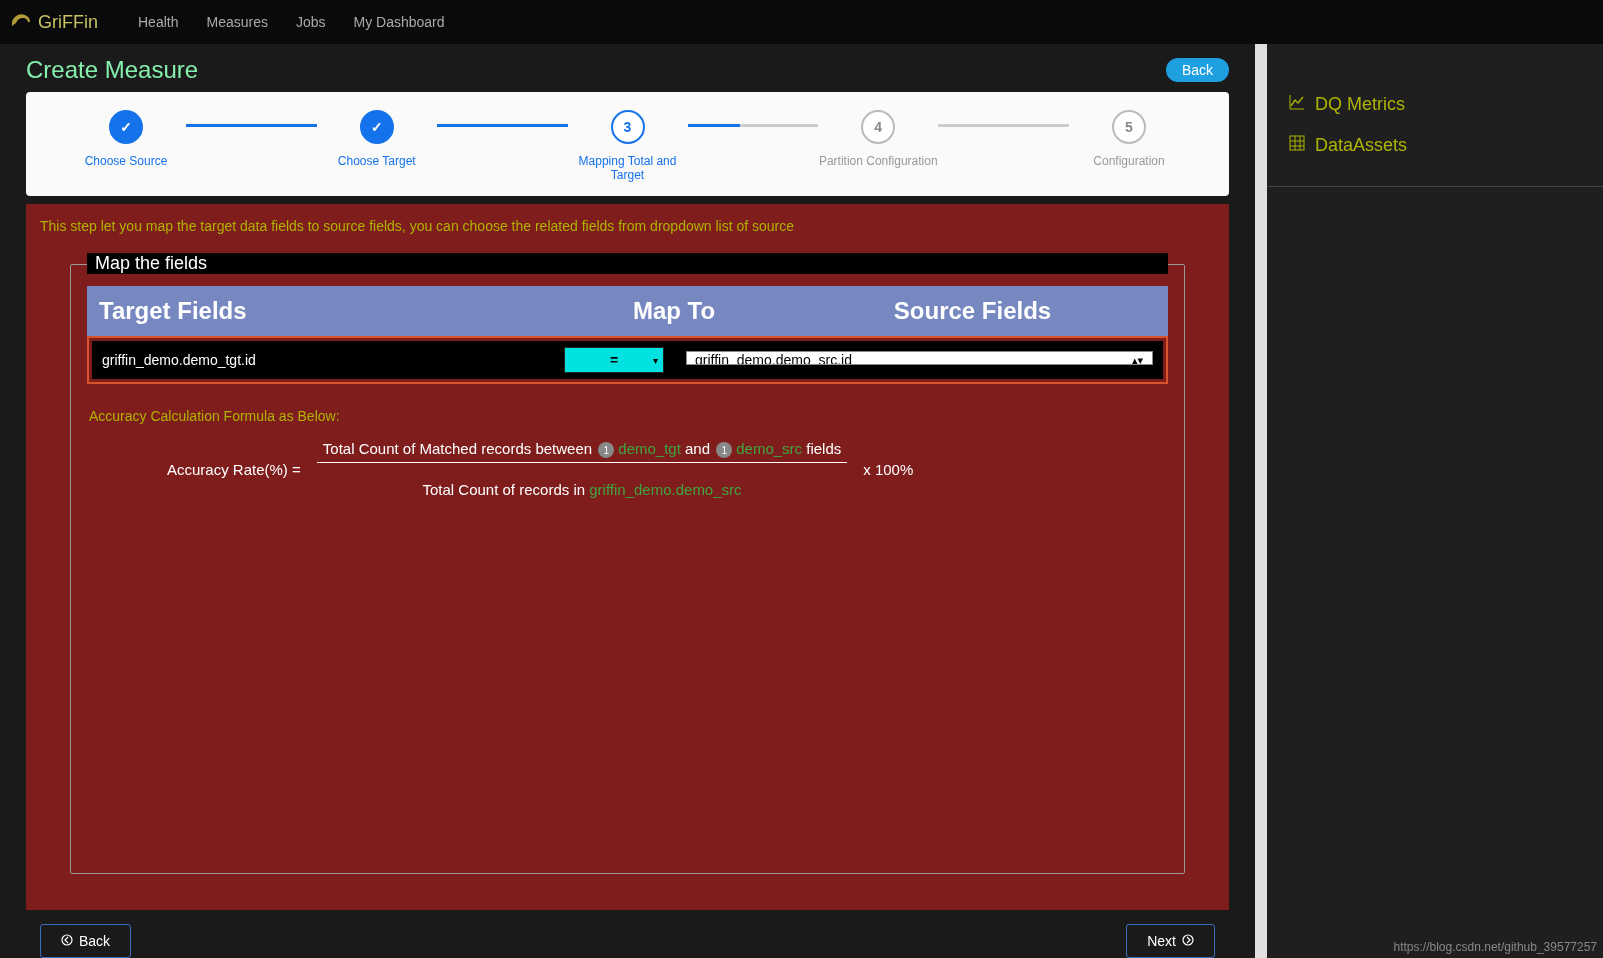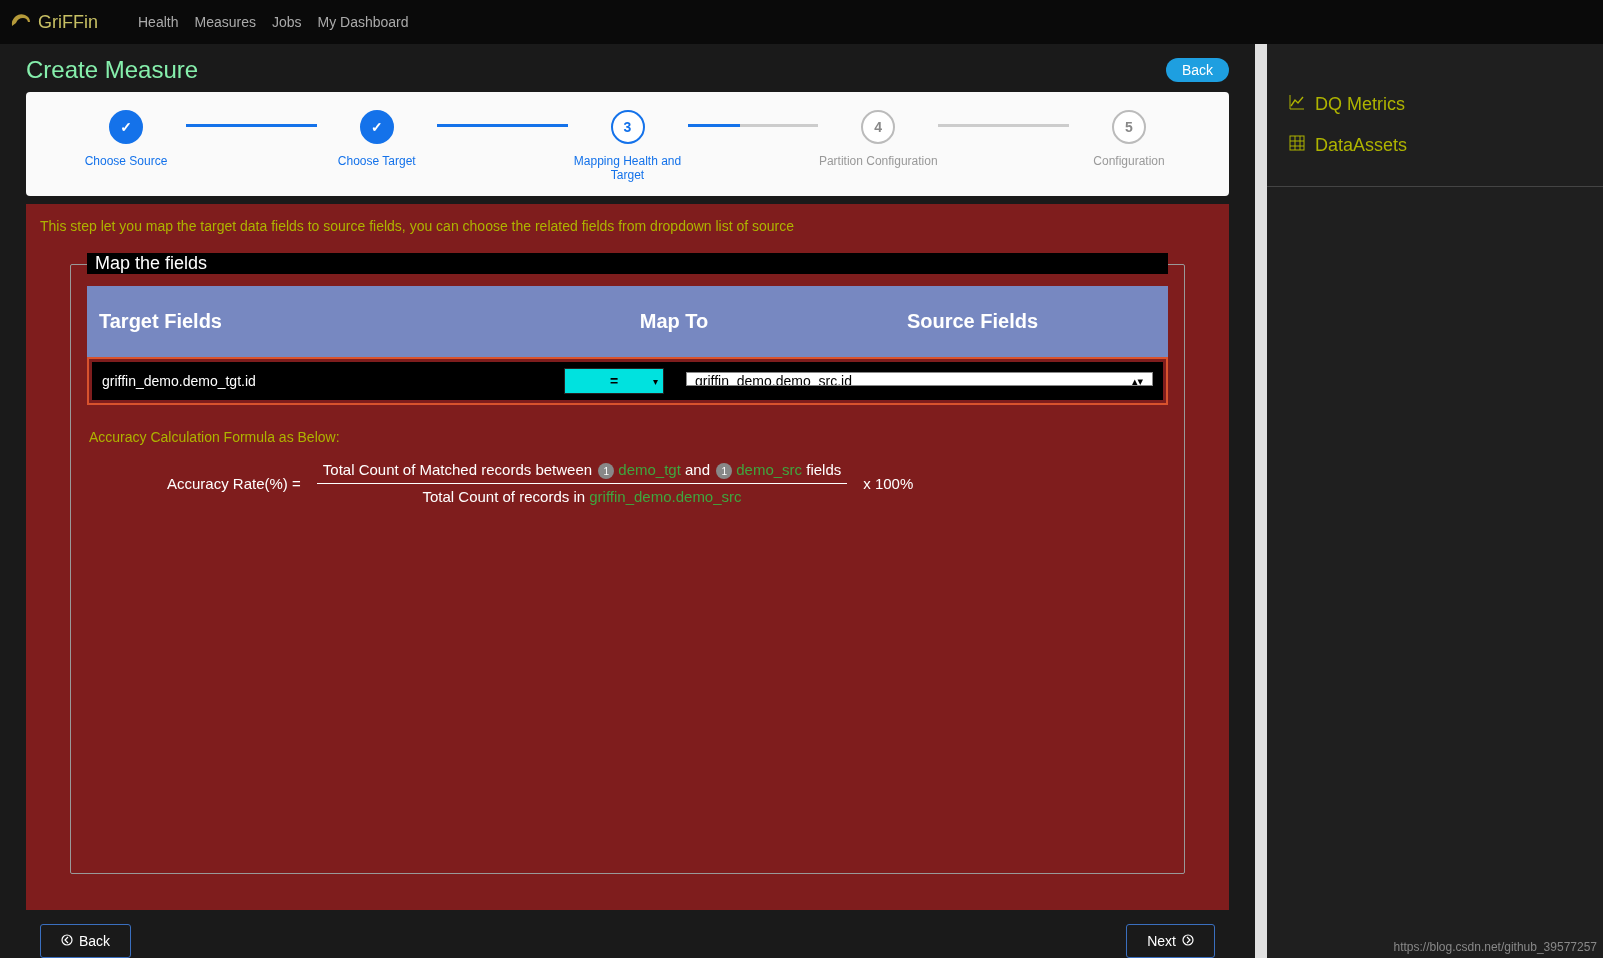--- a/index.html
+++ b/index.html
@@ -3,21 +3,21 @@
 <meta charset="utf-8">
 <style>
   html,body{margin:0;padding:0;background:#000;font-family:Helvetica,Arial,sans-serif;color:#fff;}
   body{width:1603px;height:958px;overflow:hidden;position:relative;background:#1a1a1a;}
   .app{display:flex;flex-direction:column;height:100%;}
 
   
   .topnav{height:44px;background:#0a0a0a;display:flex;align-items:center;padding:0 10px;}
   .logo{display:flex;align-items:center;gap:6px;}
   .logo-text{color:#c8c064;font-size:18px;}
-  .nav-links{display:flex;gap:16px;margin-left:40px;}
+  .nav-links{display:flex;gap:28px;margin-left:40px;}
   .nav-link{color:#aaa;font-size:14px;cursor:pointer;}
 
   .main-row{display:flex;flex:1;min-height:0;}
   .left-col{width:1255px;display:flex;flex-direction:column;padding:0 0 0 0;}
   .scroll-gap{width:12px;background:#e0e0e0;}
   .right-col{flex:1;background:#1f1f1f;padding-top:40px;}
 
   
   .page-header{display:flex;align-items:center;justify-content:space-between;padding:12px 26px 8px 26px;background:#1a1a1a;}
   .page-title{color:#86efac;font-size:24px;font-weight:400;}
@@ -35,40 +35,40 @@
   .step-line{flex:1;height:3px;background:#ccc;margin-top:14px;}
   .step-line.blue{background:#1472ea;}
 
   
   .panel{background:#7f1d1d;margin:8px 26px 0 26px;padding:14px 14px 20px 14px;display:flex;flex-direction:column;flex:1;min-height:0;}
   .help-text{color:#aeb300;font-size:14px;margin:0 0 14px 0;}
 
   .fieldset{border:1px solid #999;border-radius:2px;flex:1;padding:0 16px 16px 16px;position:relative;margin:16px 30px;display:flex;flex-direction:column;min-height:540px;}
   .legend{color:#fff;font-size:18px;background:#000;padding:0 8px;position:relative;top:-12px;display:inline-block;}
 
-  .map-header{background:#7788c1;display:flex;padding:24px 12px;font-size:20px;font-weight:600;color:#fff;}
+  .map-header{background:#7788c1;display:flex;padding:11px 12px;font-size:24px;font-weight:600;color:#fff;}
   .col-target{flex:0 0 460px;}
   .col-mapto{flex:0 0 230px;text-align:center;}
   .col-source{flex:1;text-align:center;}
 
   .map-row-wrap{border:2px solid #d9532d;border-top:none;padding:3px 3px;}
   .map-row-wrap-top{border-top:2px solid #d9532d;}
   .map-row{display:flex;align-items:center;padding:6px 10px;background:#000;gap:12px;}
   .target-cell{flex:0 0 450px;color:#fff;font-size:14px;}
   .op-select{width:100px;background:#00e2df;border:1px solid #222;height:26px;font-size:14px;padding:0 6px;appearance:none;color:#000;font-weight:700;text-align:center;position:relative;}
   .select-wrap{position:relative;display:inline-block;margin-left:0;}
   .select-caret{position:absolute;right:6px;top:50%;transform:translateY(-50%);pointer-events:none;font-size:10px;color:#000;}
   .src-select-wrap{flex:1;position:relative;margin-left:10px;}
   .src-select{width:100%;height:14px;background:#fff;color:#000;border:1px solid #888;font-size:14px;padding:0 8px;appearance:none;}
   .src-caret{position:absolute;right:10px;top:50%;transform:translateY(-50%);pointer-events:none;color:#000;font-size:11px;}
 
   .formula-title{color:#aeb300;font-size:14px;margin:24px 0 16px 2px;}
   .formula{display:flex;align-items:center;justify-content:flex-start;margin-left:80px;color:#fff;font-size:15px;}
   .formula .lhs{margin-right:10px;}
-  .frac{display:inline-flex;flex-direction:column;align-items:center;margin:0 6px;}
+  .frac{display:inline-flex;flex-direction:column;align-items:center;margin:0 6px;gap:14px;}
   .frac .num{padding:0 6px 4px 6px;border-bottom:1px solid #fff;white-space:nowrap;}
   .frac .den{padding-top:4px;white-space:nowrap;}
   .pill{display:inline-flex;align-items:center;justify-content:center;width:16px;height:16px;border-radius:50%;background:#888;color:#fff;font-size:10px;margin:0 4px 0 2px;vertical-align:middle;}
   .green{color:#3fa63f;}
   .x100{margin-left:10px;}
 
   
   .bottom-btns{display:flex;justify-content:space-between;margin:14px 26px 0 40px;}
   .btn-outline{background:transparent;border:1px solid #3a6fbf;color:#fff;padding:8px 20px;border-radius:3px;font-size:14px;cursor:pointer;display:flex;align-items:center;gap:6px;}
 
@@ -115,21 +115,21 @@
             <div class="step-label">Choose Source</div>
           </div>
           <div class="step-line blue"></div>
           <div class="step done">
             <div class="step-circle">✓</div>
             <div class="step-label">Choose Target</div>
           </div>
           <div class="step-line blue"></div>
           <div class="step active">
             <div class="step-circle">3</div>
-            <div class="step-label">Mapping Health and Target</div>
+            <div class="step-label">Mapping Total and Target</div>
           </div>
           <div class="step-line blue" style="background:linear-gradient(to right,#1472ea 40%,#ccc 40%);"></div>
           <div class="step">
             <div class="step-circle">4</div>
             <div class="step-label">Partition Configuration</div>
           </div>
           <div class="step-line"></div>
           <div class="step">
             <div class="step-circle">5</div>
             <div class="step-label">Configuration</div>

